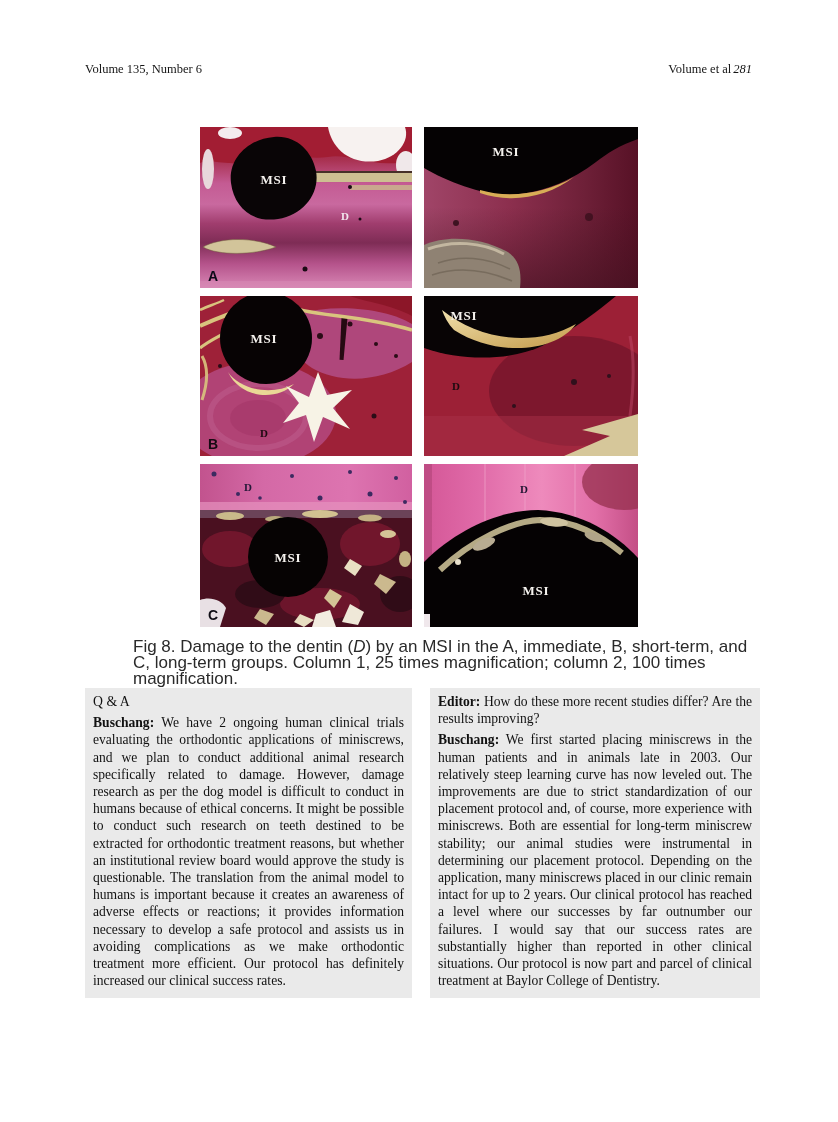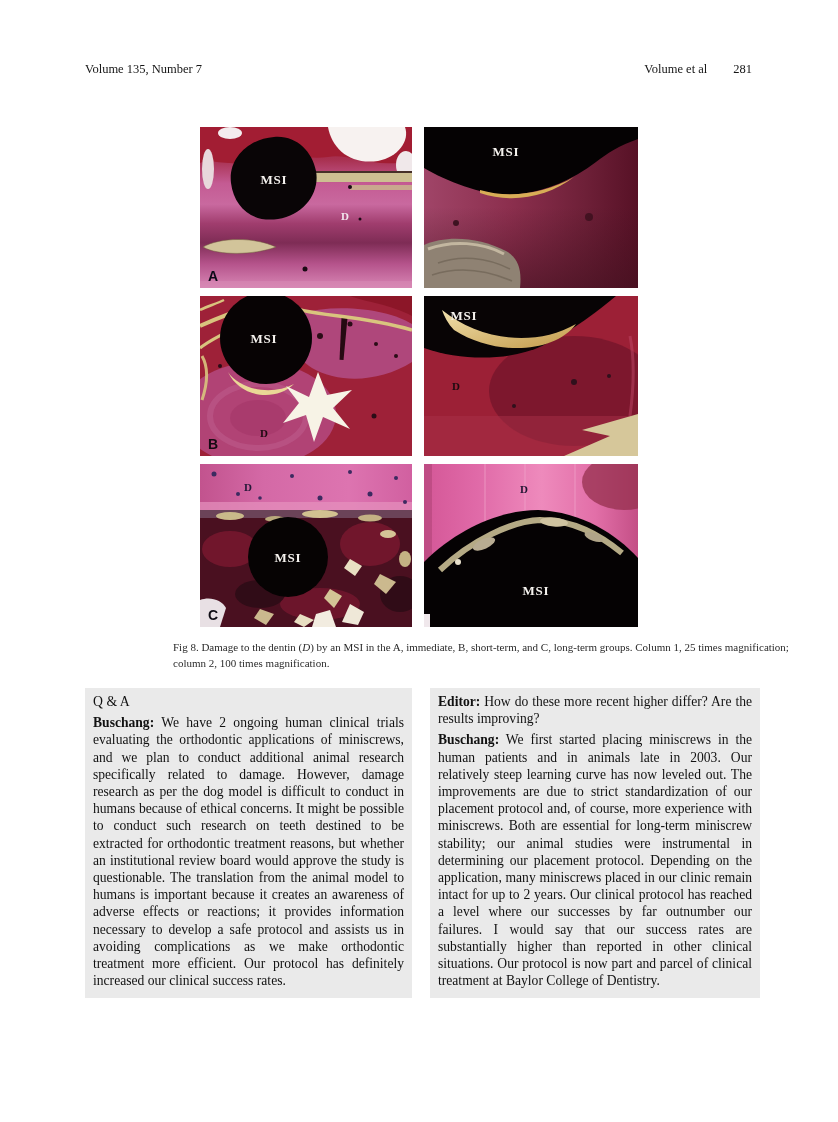--- a/index.html
+++ b/index.html
@@ -4,35 +4,35 @@
 <style>
   html,body{margin:0;padding:0;background:#888;}
   .page{
     position:relative;width:838px;height:1122px;background:#ffffff;
     margin:0 auto;overflow:hidden;
     font-family:"Liberation Serif", serif;color:#1a1a1a;
   }
   
   .hdr-left{position:absolute;left:85px;top:61px;font-size:12.5px;line-height:16px;color:#151515;}
   .hdr-right{position:absolute;top:61px;left:0;width:752px;text-align:right;font-size:12.5px;line-height:16px;color:#151515;}
-  .hdr-right .pgnum{margin-left:26px;}
+  .hdr-right .pgnum{margin-left:2px;font-style:italic;}
   
   .figgrid{
     position:absolute;left:200px;top:127px;
     display:grid;grid-template-columns:212px 214px;grid-template-rows:161px 160px 163px;
     column-gap:12px;row-gap:8px;
   }
   .figgrid svg{display:block;width:100%;height:100%;}
   .msi-label{font-family:"Liberation Serif",serif;font-weight:bold;font-size:13px;fill:#f5f2ee;letter-spacing:.8px;}
   .d-label{font-family:"Liberation Serif",serif;font-weight:bold;font-size:11px;}
   .corner-label{font-family:"Liberation Sans",sans-serif;font-weight:bold;font-size:14px;}
   
   .caption{
     position:absolute;left:133px;top:639px;width:624px;
-    font-family:Liberation Serif, serif;font-size:11px;line-height:16px;color:#2a2a2a;margin-left:40px;
+    font-family:Liberation Sans, sans-serif;font-size:17px;line-height:16px;color:#2a2a2a;
   }
   .caption .ital{font-style:italic;}
   
   .qa-box{
     position:absolute;top:688px;background:#eaeaea;
     box-sizing:border-box;padding:5px 8px 9px 8px;
     font-size:13.6px;line-height:17.2px;text-align:justify;color:#111;
   }
   .qa-left{left:85px;width:327px;}
   .qa-right{left:430px;width:330px;}
@@ -40,21 +40,21 @@
   .qa-box p{margin:0;}
   .qa-box p.answer{margin-top:4px;}
   .lead{font-weight:bold;}
 </style>
 </head>
 <body>
 
 <div class="page">
 
   <div class="hdr-left">
-    <div>Volume 135, Number 7</div>
+    <div>Volume 135, Number 6</div>
   </div>
   <div class="hdr-right">
     <span>Volume et al</span><span class="pgnum">281</span>
   </div>
 
   <div class="figgrid">
 
     <svg viewBox="0 0 212 161" preserveAspectRatio="none">
       <defs>
         <linearGradient id="p1bg" x1="0" y1="0" x2="0" y2="1">
@@ -263,17 +263,17 @@
   <div class="caption">
     <span>Fig 8. Damage to the dentin (</span><span class="ital">D</span><span>) by an MSI in the A, immediate, B, short-term, and C, long-term groups. Column 1, 25 times magnification; column 2, 100 times magnification.</span>
   </div>
 
   <div class="qa-box qa-left">
     <div class="qa-heading">Q &amp; A</div>
     <p class="answer"><span class="lead">Buschang:</span><span> We have 2 ongoing human clinical trials evaluating the orthodontic applications of miniscrews, and we plan to conduct additional animal research specifically related to damage. However, damage research as per the dog model is difficult to conduct in humans because of ethical concerns. It might be possible to conduct such research on teeth destined to be extracted for orthodontic treatment reasons, but whether an institutional review board would approve the study is questionable. The translation from the animal model to humans is important because it creates an awareness of adverse effects or reactions; it provides information necessary to develop a safe protocol and assists us in avoiding complications as we make orthodontic treatment more efficient. Our protocol has definitely increased our clinical success rates.</span></p>
   </div>
 
   <div class="qa-box qa-right">
-    <p class="question"><span class="lead">Editor:</span><span> How do these more recent higher differ? Are the results improving?</span></p>
+    <p class="question"><span class="lead">Editor:</span><span> How do these more recent studies differ? Are the results improving?</span></p>
     <p class="answer"><span class="lead">Buschang:</span><span> We first started placing miniscrews in the human patients and in animals late in 2003. Our relatively steep learning curve has now leveled out. The improvements are due to strict standardization of our placement protocol and, of course, more experience with miniscrews. Both are essential for long-term miniscrew stability; our animal studies were instrumental in determining our placement protocol. Depending on the application, many miniscrews placed in our clinic remain intact for up to 2 years. Our clinical protocol has reached a level where our successes by far outnumber our failures. I would say that our success rates are substantially higher than reported in other clinical situations. Our protocol is now part and parcel of clinical treatment at Baylor College of Dentistry.</span></p>
   </div>
 
 </div>
 
 </body></html>

